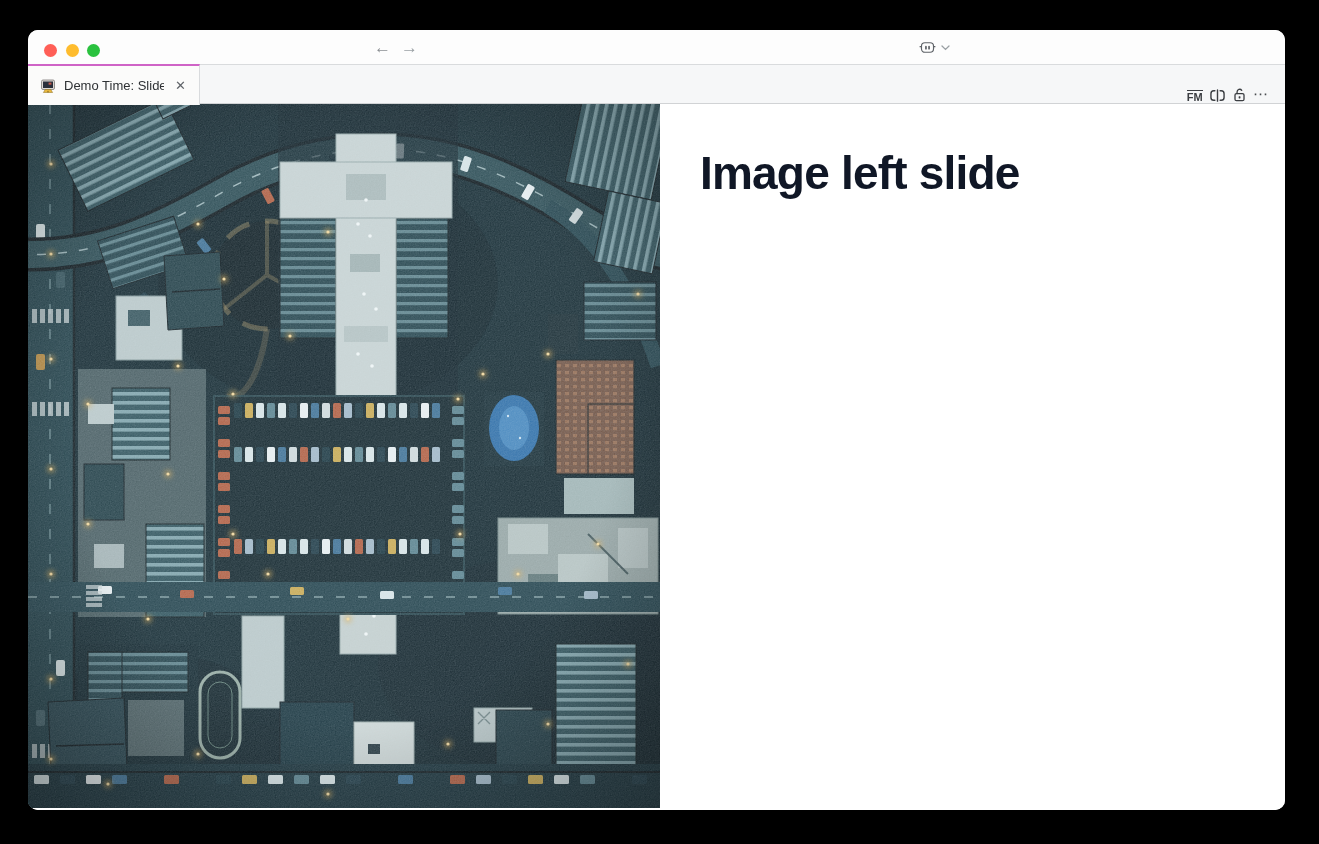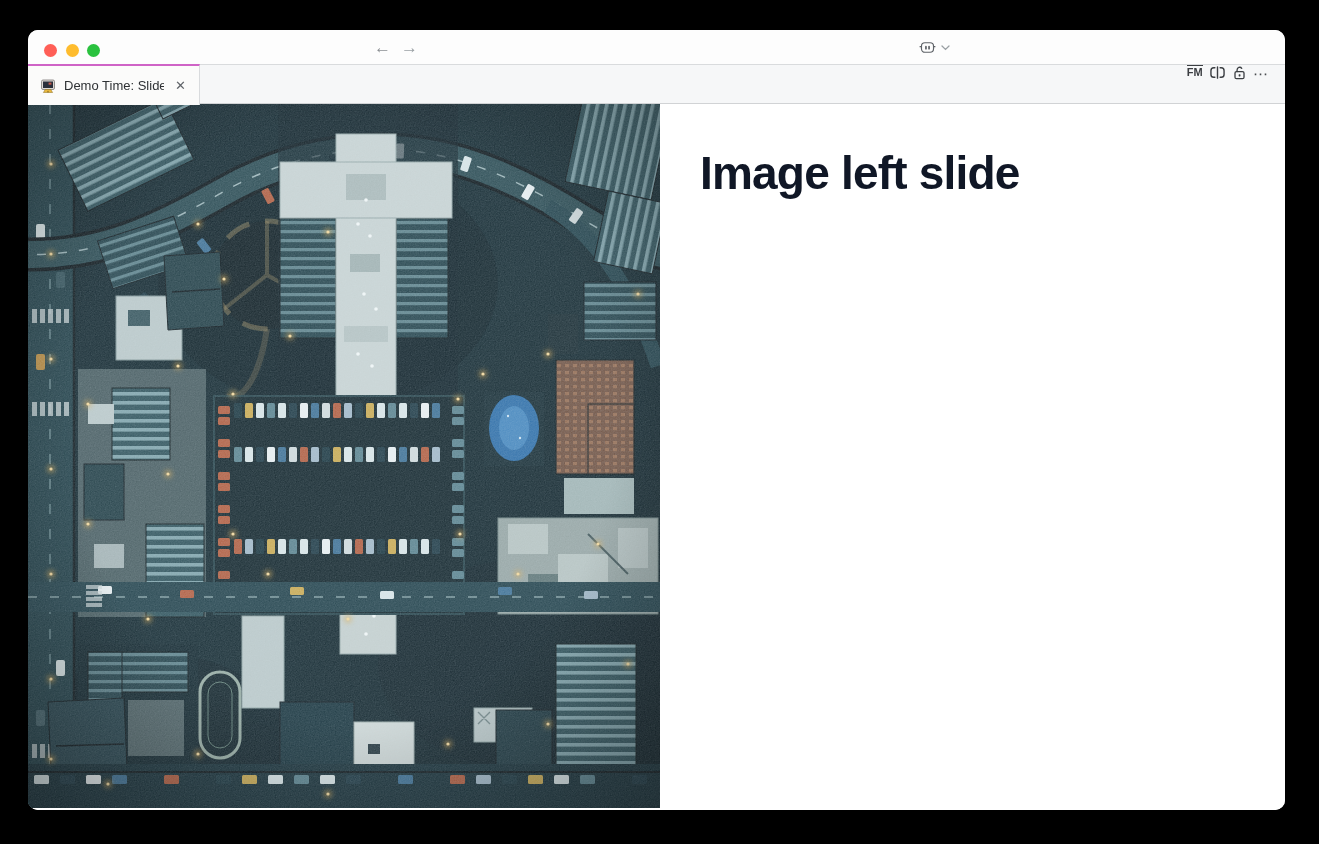--- a/index.html
+++ b/index.html
@@ -25,21 +25,21 @@
   
   .tabstrip { position:relative; height:40px; background:#f6f7f8;
               border-top:1px solid #d9dbdd; border-bottom:1px solid #d1d3d5; }
   .tab { position:absolute; left:0; top:-1px; height:41px; width:172px;
          background:#fbfbfa; border-right:1px solid #d9dbdd;
          border-top:2px solid #cf63c6;
          display:flex; align-items:center; gap:8px; padding:0 10px 0 12px; }
   .tab-title { font-size:13px; color:#2e3134; white-space:nowrap; overflow:hidden; flex:1; }
   .tab-close { font-size:13px; color:#5f6368; cursor:default; padding:2px 3px; }
   .tab-actions { position:absolute; right:16px; top:0; height:100%;
-                 display:flex; align-items:flex-start; gap:6px; color:#3b3e42; }
+                 display:flex; align-items:flex-end; gap:6px; color:#3b3e42; }
   .fm-label { font-size:11px; font-weight:700; letter-spacing:.2px; border-top:1.5px solid #3b3e42; padding-top:0px; line-height:12px; }
   .more-label { font-size:15px; letter-spacing:1px; color:#4a4d50; }
 
   
   .content { display:flex; height:706px; background:#fff; }
   .photo { width:632px; height:704px; flex:0 0 632px; background:#0d2129; }
   .photo svg { display:block; }
   .slide-main { flex:1; padding:42px 30px 12px 40px; }
   .slide-title { font-size:46px; font-weight:600; color:#101726; letter-spacing:-0.8px;
                  font-family:"Liberation Sans", sans-serif; }

